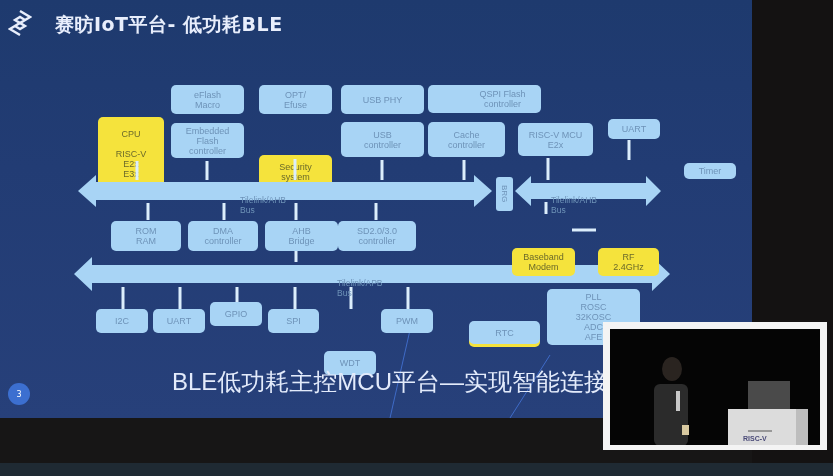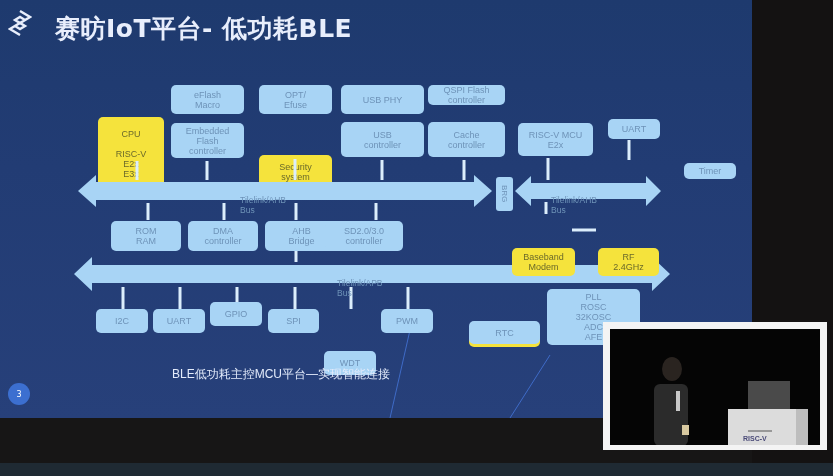--- a/index.html
+++ b/index.html
@@ -11,42 +11,42 @@
   .slide {
     position: absolute; left: 0; top: 0; width: 752px; height: 418px;
     background: linear-gradient(180deg, #1e3a6e 0%, #223c74 40%, #27407a 100%);
   }
   .right-dark { position: absolute; left: 752px; top: 0; width: 81px; height: 476px; background: #141212; }
   .floor { position: absolute; left: 0; top: 418px; width: 752px; height: 45px; background: #171616; }
   .floor2 { position: absolute; left: 0; top: 463px; width: 833px; height: 13px; background: #1f2a33; }
   .logo { position: absolute; left: 8px; top: 10px; width: 24px; height: 26px; }
   .title {
     position: absolute; left: 55px; top: 12px; color: #e8eefc;
-    font-size: 25px; font-weight: bold; letter-spacing: 0.5px;
+    font-size: 19px; font-weight: bold; letter-spacing: 0.5px;
   }
   .box {
     position: absolute; background: #a8d4f5; border-radius: 5px;
     color: #6e93b8; font-size: 9px; line-height: 10px;
     display: flex; align-items: center; justify-content: center; text-align: center;
     font-family: "Liberation Sans", sans-serif; white-space: pre-line;
   }
   .box.yellow { background: #f5e33c; color: #6b6a2a; margin-top: 32px; }
   .bus {
     position: absolute; height: 28px; color: #6e93b8; font-size: 8.5px;
     font-family: "Liberation Sans", sans-serif;
   }
   .bus span { position: absolute; top: 9px; }
   .brg {
     position: absolute; left: 496px; top: 177px; width: 17px; height: 34px;
     background: #a8d4f5; border-radius: 3px; color: #6e93b8; font-size: 8px;
     writing-mode: vertical-rl; display: flex; align-items: center; justify-content: center;
     font-family: "Liberation Sans", sans-serif;
   }
   .subtitle {
-    position: absolute; left: 172px; top: 366px; color: #e3ebfb; font-size: 12px;
+    position: absolute; left: 172px; top: 366px; color: #e3ebfb; font-size: 24px;
     font-family: "Liberation Sans", sans-serif;
   }
   .page-num {
     position: absolute; left: 8px; top: 383px; width: 22px; height: 22px; border-radius: 50%;
     background: #3c6fd0; color: #fff; font-size: 8px; display: flex; align-items: center; justify-content: center;
   }
   .pip {
     position: absolute; left: 603px; top: 322px; width: 224px; height: 128px;
     background: #f4f4f4; padding: 0;
   }
@@ -72,21 +72,21 @@
   <div class="box" style="left:171px;top:123px;width:73px;height:35px;">Embedded
 Flash
 controller</div>
   <div class="box" style="left:259px;top:85px;width:73px;height:29px;">OPT/
 Efuse</div>
   <div class="box yellow" style="left:259px;top:123px;width:73px;height:33px;">Security
 system</div>
   <div class="box" style="left:341px;top:85px;width:83px;height:29px;">USB PHY</div>
   <div class="box" style="left:341px;top:122px;width:83px;height:35px;">USB
 controller</div>
-  <div class="box" style="left:428px;top:85px;width:77px;height:20px;">QSPI Flash
+  <div class="box" style="left:428px;top:85px;width:77px;height:28px;padding-left:36px;">QSPI Flash
 controller</div>
   <div class="box" style="left:428px;top:122px;width:77px;height:35px;text-align:center;">Cache
 controller</div>
 
   <svg style="position:absolute;left:0;top:0;" width="752" height="418">
     <defs>
       <marker id="ah" markerWidth="4" markerHeight="4" refX="2" refY="2" orient="auto">
           <path d="M0,0 L4,2 L0,4 z" fill="#dceefc"></path>
         </marker>
     </defs>
@@ -142,21 +142,21 @@
 Modem</div>
   <div class="box yellow" style="left:598px;top:216px;width:61px;height:28px;">RF
 2.4GHz</div>
 
   <div class="box" style="left:111px;top:221px;width:70px;height:30px;">ROM
 RAM</div>
   <div class="box" style="left:188px;top:221px;width:70px;height:30px;">DMA
 controller</div>
   <div class="box" style="left:265px;top:221px;width:73px;height:30px;">AHB
 Bridge</div>
-  <div class="box" style="left:325px;top:221px;width:78px;height:30px;">SD2.0/3.0
+  <div class="box" style="left:338px;top:221px;width:78px;height:30px;">SD2.0/3.0
 controller</div>
 
   <div class="box" style="left:96px;top:309px;width:52px;height:24px;">I2C</div>
   <div class="box" style="left:153px;top:309px;width:52px;height:24px;">UART</div>
   <div class="box" style="left:210px;top:302px;width:52px;height:24px;">GPIO</div>
   <div class="box" style="left:268px;top:309px;width:51px;height:24px;">SPI</div>
   <div class="box" style="left:324px;top:309px;width:52px;height:24px;margin-top:42px;">WDT</div>
   <div class="box" style="left:381px;top:309px;width:52px;height:24px;">PWM</div>
 
   <div class="box yellow" style="left:469px;top:293px;width:71px;height:22px;">PMU</div>

